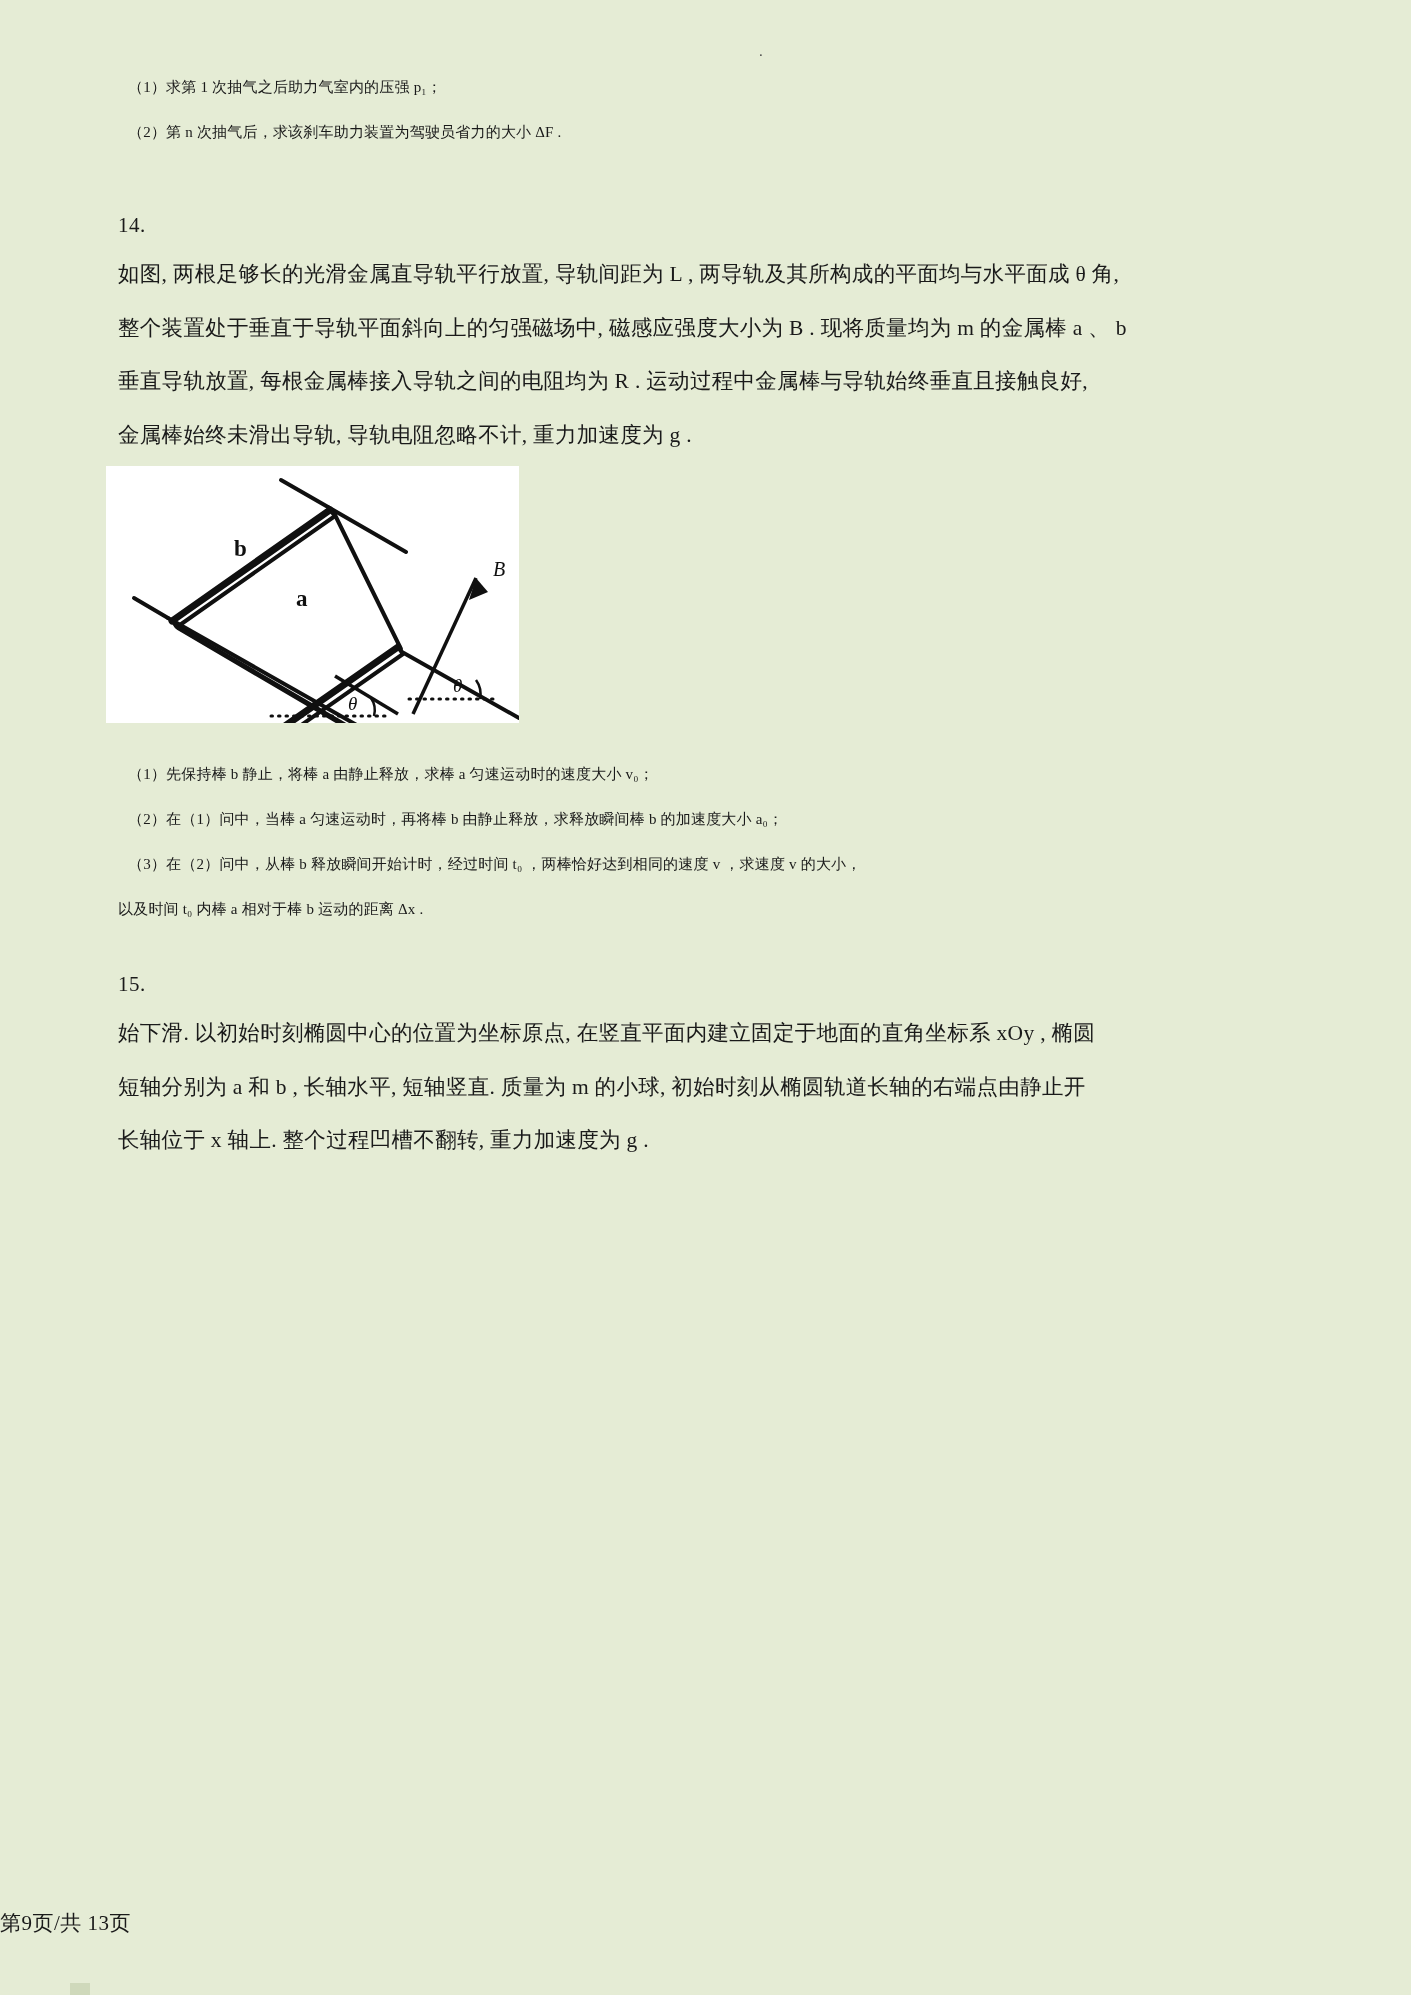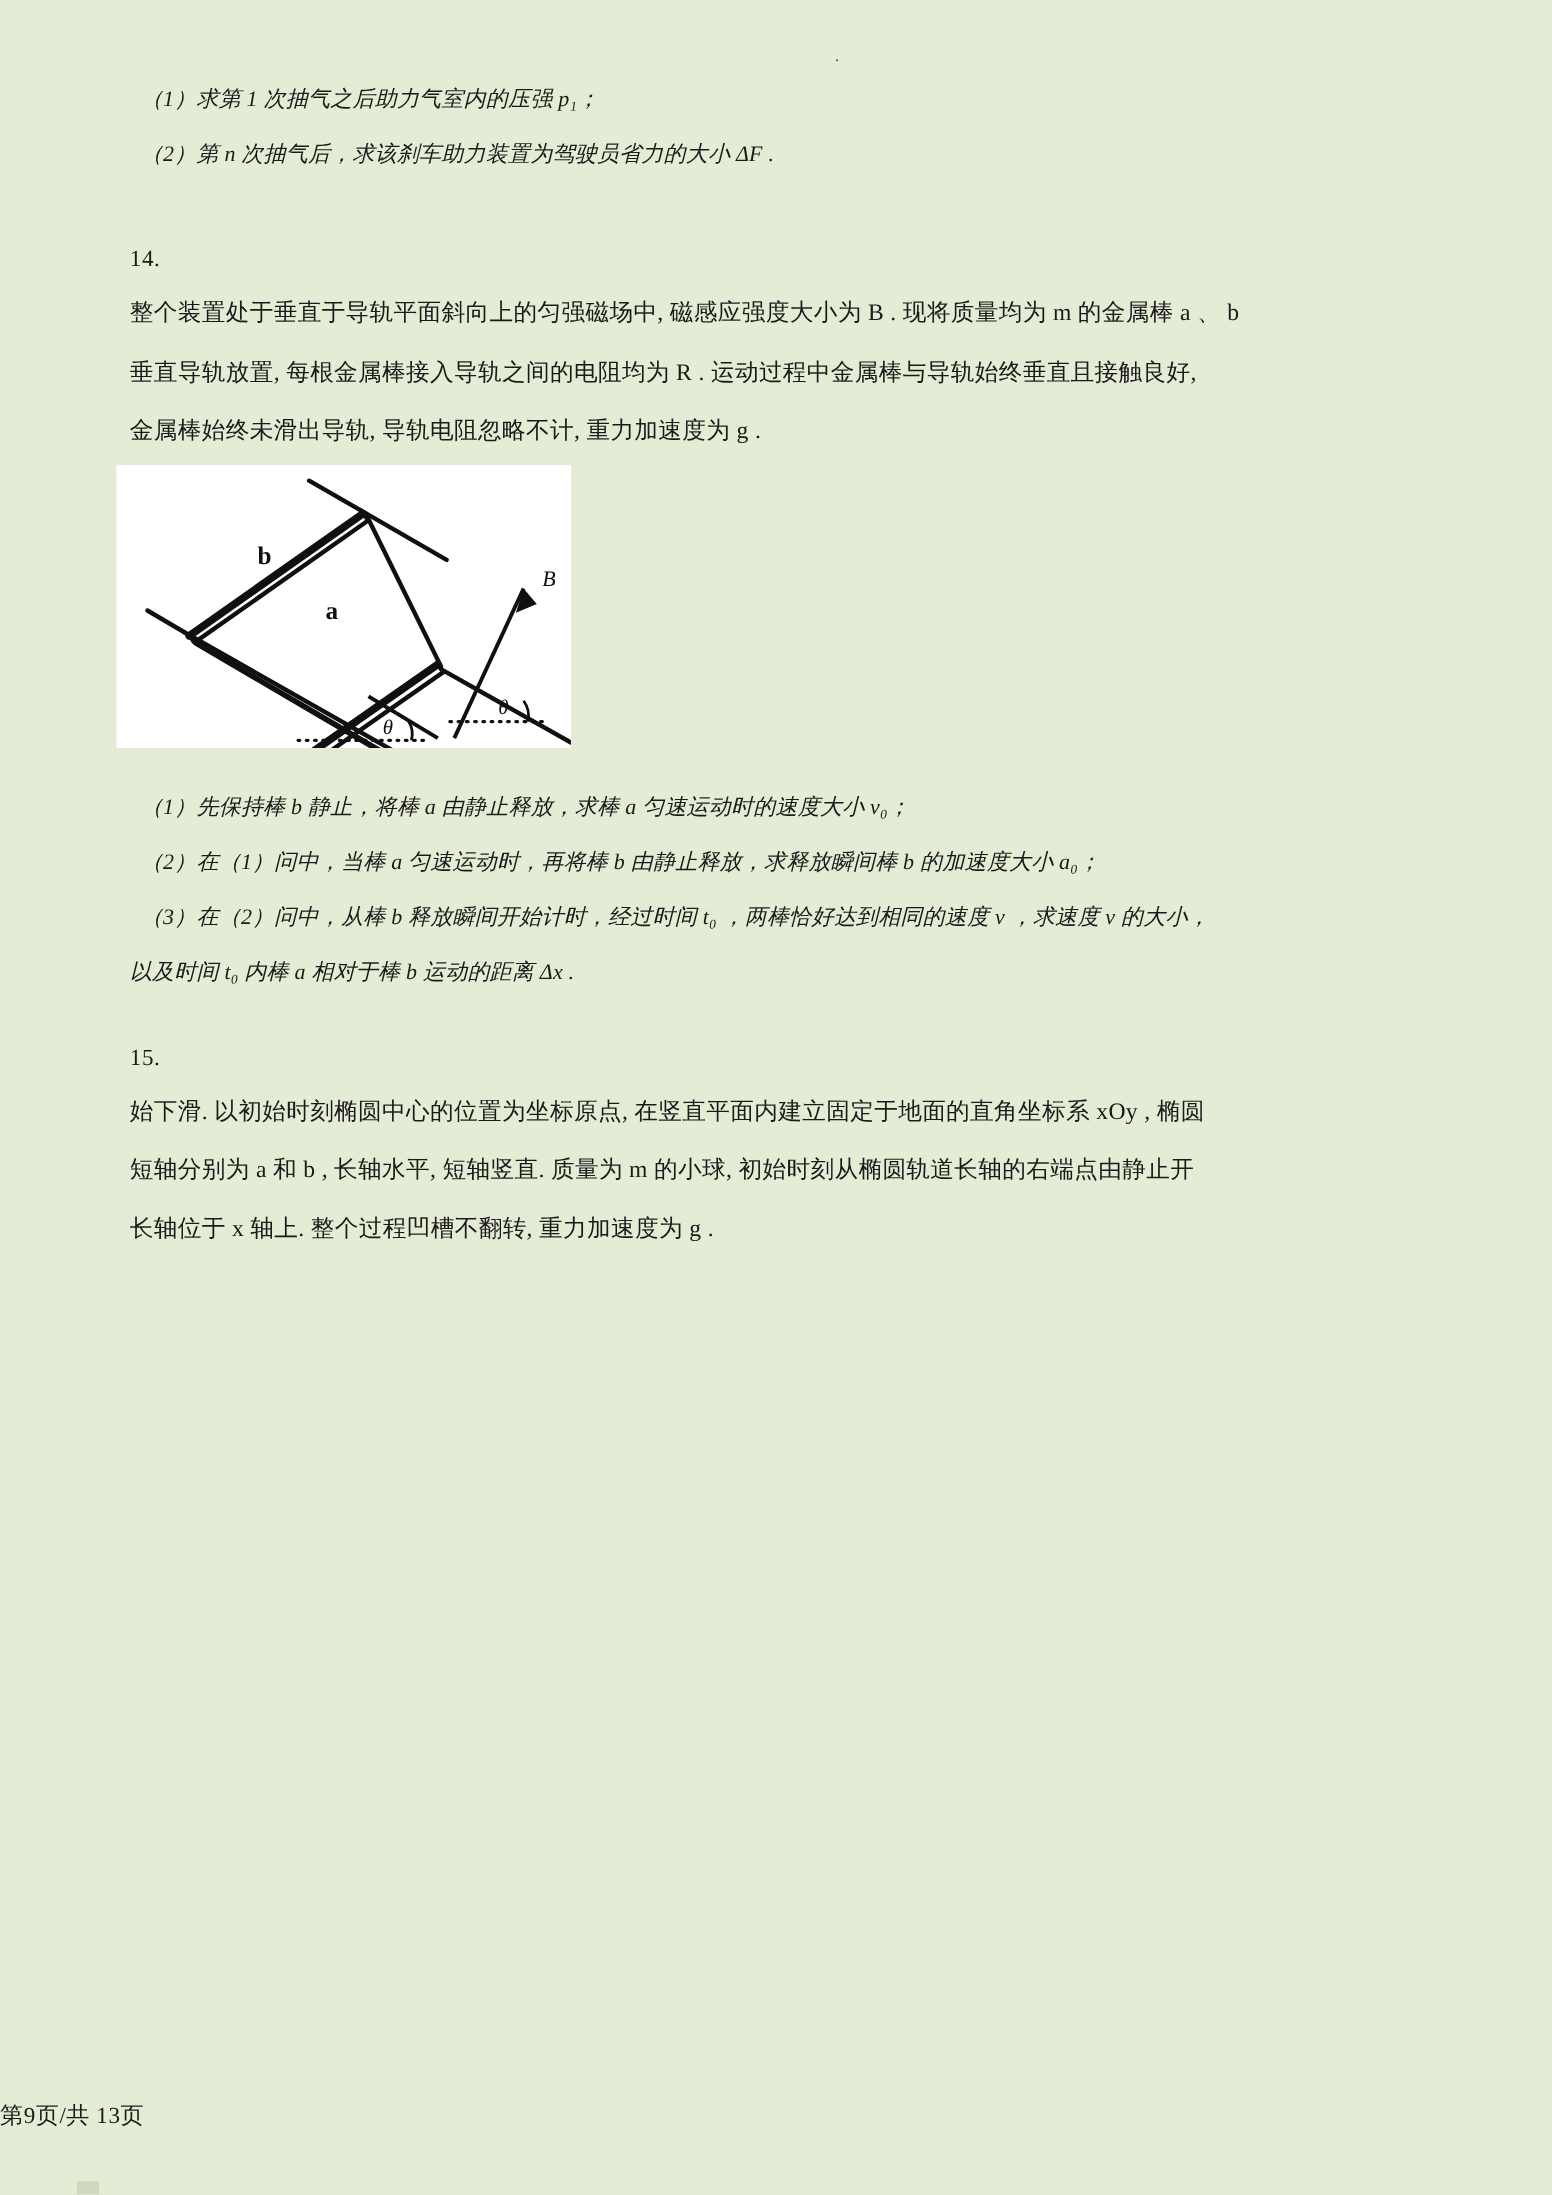--- a/index.html
+++ b/index.html
@@ -30,26 +30,25 @@
   }
   .dot-mark {
     position: absolute;
     left: 759px;
     top: 44px;
     font-size: 15px;
     color: #4a4a4a;
     line-height: 1;
   }
   .q-line {
-    font-size: 20px;
+    font-size: 15px;
     line-height: 1.0;
     margin: 0 0 0 0;
     letter-spacing: 0.2px;
     white-space: nowrap;
-    font-style: italic;
   }
   .sub-item {
     padding-left: 10px;
     margin-bottom: 30px;
   }
   .prob-num {
     font-size: 21px;
     margin: 15px 0 26px 0;
     letter-spacing: 0.5px;
   }
@@ -107,20 +106,21 @@
 
   <div class="content">
 
     <div class="q-line sub-item">（1）求第 1 次抽气之后助力气室内的压强 p₁；</div>
     <div class="q-line sub-item">（2）第 n 次抽气后，求该刹车助力装置为驾驶员省力的大小 ΔF .</div>
 
     <div class="s14-gap"></div>
 
     <div class="prob-num">14.</div>
 
+    <div class="body-line">如图, 两根足够长的光滑金属直导轨平行放置, 导轨间距为 L , 两导轨及其所构成的平面均与水平面成 θ 角,</div>
     <div class="body-line">整个装置处于垂直于导轨平面斜向上的匀强磁场中, 磁感应强度大小为 B . 现将质量均为 m 的金属棒 a 、 b</div>
     <div class="body-line">垂直导轨放置, 每根金属棒接入导轨之间的电阻均为 R . 运动过程中金属棒与导轨始终垂直且接触良好,</div>
     <div class="body-line last">金属棒始终未滑出导轨, 导轨电阻忽略不计, 重力加速度为 g .</div>
 
     <div class="figure-wrap">
       <div class="figure-box">
         <svg width="413" height="257" viewBox="0 0 413 257" xmlns="http://www.w3.org/2000/svg">
           <rect x="0" y="0" width="413" height="257" fill="#ffffff"></rect>
 
           <g stroke="#101010" fill="none" stroke-linecap="round">

